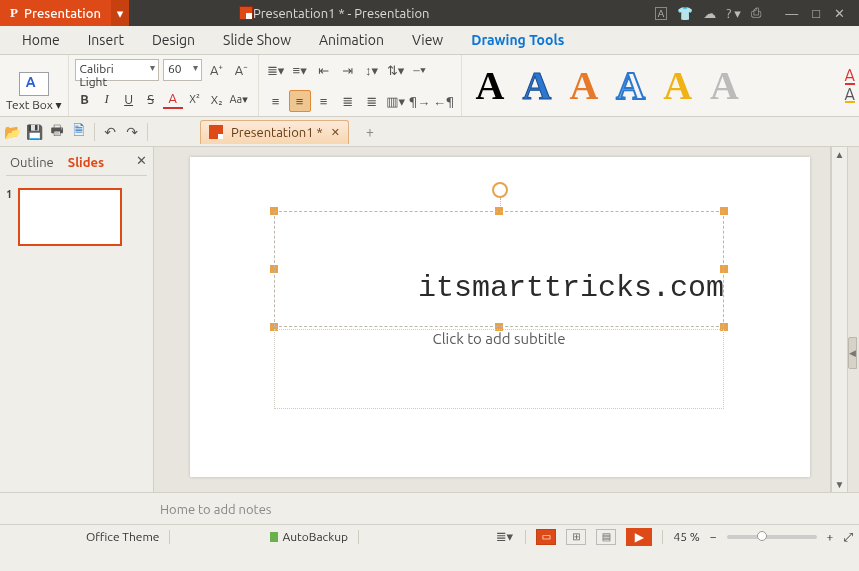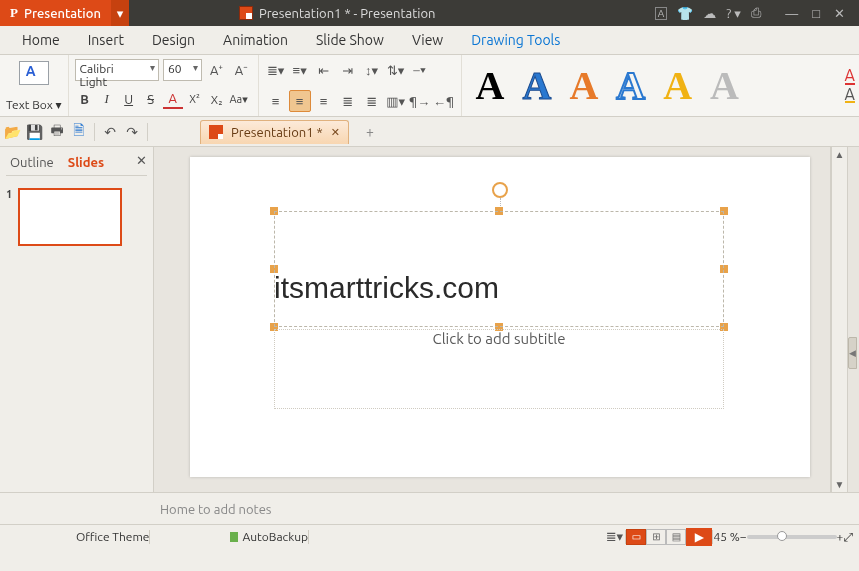--- a/index.html
+++ b/index.html
@@ -2,38 +2,38 @@
 <html><head>
 <meta charset="utf-8">
 <style>
   * { box-sizing: border-box; margin: 0; padding: 0; font-family: "Ubuntu", "Cantarell", sans-serif; }
   body { width: 859px; height: 571px; background: #f0eee9; color: #333; font-size: 13px; overflow: hidden; }
   
   .titlebar { height: 26px; background: #3c3b37; color: #ddd; display: flex; align-items: center; font-size: 13px; }
   .titlebar .app-chip { background: #dd4a17; color: #fff; height:100%; display:flex; align-items:center; padding: 0 10px; font-weight:500; gap:6px;}
   .titlebar .app-chip .p { font-weight: bold; font-family: serif; }
   .titlebar .chip-drop { background:#c6410f; height:100%; width:18px; display:flex; align-items:center; justify-content:center; color:#fff; }
-  .titlebar .doc { margin-left: 110px; display:flex; align-items:center; gap:6px;}
+  .titlebar .doc { margin-left: 110px; display:flex; align-items:center; }
   .titlebar .doc .ico { width:14px; height:14px; background:#dd4a17; border:1px solid #8b2b0c; position:relative; }
   .titlebar .doc .ico::after{content:""; position:absolute; right:0; bottom:0; width:6px; height:6px; background:#fff;}
   .titlebar .sp { flex:1; }
   .titlebar .sys { display:flex; gap:10px; padding-right:10px; color:#bbb; font-size:13px; align-items:center;}
   .titlebar .sys span{cursor:default;}
   .titlebar .winbtns { display:flex; gap:14px; padding:0 14px; color:#bbb;}
   .titlebar .winbtns span{cursor:default;}
   
   .menubar { height: 29px; background: #f0eee9; border-bottom:1px solid #d2cfc7; display:flex; align-items:flex-start; padding-left:8px; font-size:14px;}
   .menubar .mitem { padding: 6px 14px 7px; color:#333; }
-  .menubar .mitem.ctx1 { color:#0b76d4; font-weight:400; }
+  .menubar .mitem.ctx1 { color:#0b76d4; font-weight:700; }
   .menubar .mitem.ctx2 { color:#dd4a17; font-weight:700; position:relative; }
   .menubar .mitem.ctx2::after{content:"";position:absolute;left:-1px;right:-1px;top:-2px;bottom:-1px;border:1px solid #cfcbc1;border-bottom:2px solid #f6f5f2;background:#f6f5f2;z-index:-1;}
   
   .ribbon { height: 62px; background: #f6f5f2; border-bottom:1px solid #d2cfc7; display:flex; align-items:stretch; }
   .rgroup { border-right:1px solid #e2dfd7; padding: 4px 6px; display:flex; flex-direction:column; justify-content:space-between;}
-  .textbox-g { align-items:center; justify-content:space-between; gap:2px;}
+  .textbox-g { align-items:center; justify-content:flex-end; gap:2px;}
   .tb-ico {width:30px;height:24px;border:1px solid #9aa0a6;background:#fff;position:relative;margin-top:2px;}
   .tb-ico::before{content:"A";position:absolute;left:6px;top:1px;font-size:14px;color:#2a5fd4;font-weight:bold;}
   .textbox-g .lbl{font-size:12px;}
   .font-row{display:flex;align-items:center;gap:4px;}
   .font-name{width:88px;height:22px;border:1px solid #bfbbb0;background:#fff;font-size:12px;padding:2px 18px 2px 4px;position:relative;}
   .font-name::after,.font-size::after{content:"▾";position:absolute;right:3px;top:2px;color:#666;font-size:10px;}
   .font-size{width:40px;height:22px;border:1px solid #bfbbb0;background:#fff;font-size:12px;padding:2px 16px 2px 4px;position:relative;}
   .sbtn{width:22px;height:22px;display:flex;align-items:center;justify-content:center;color:#555;border-radius:2px;}
   .row2{display:flex;align-items:center;gap:2px;height:26px;}
   .row2 .b{width:20px;height:20px;display:flex;align-items:center;justify-content:center;font-size:13px;color:#444;}
@@ -73,30 +73,30 @@
   .vscroll{width:16px;background:#f0eee9;border-left:1px solid #d2cfc7;position:relative;}
   .vscroll .arr{position:absolute;left:0;right:0;text-align:center;color:#666;font-size:10px;}
   .vscroll .up{top:2px;} .vscroll .dn{bottom:2px;}
   .collapse{width:12px;background:#e8e5df;border-left:1px solid #d2cfc7;position:relative;}
   .collapse::after{content:"◀";position:absolute;top:190px;left:0;font-size:9px;color:#777;background:#d6d2c8;border:1px solid #bcb7aa;padding:10px 0;border-radius:2px 0 0 2px;}
   .slide{position:absolute;left:36px;top:10px;width:620px;height:320px;background:#fff;box-shadow:0 0 3px rgba(0,0,0,.2);}
   .rot{position:absolute;left:50%;top:25px;width:16px;height:16px;margin-left:-8px;border:2px solid #e8a24a;border-radius:50%;}
   .rot::after{content:"";position:absolute;left:6px;top:14px;width:1px;height:14px;border-left:1px dotted #bbb;}
   .tb1{position:absolute;left:84px;top:54px;width:450px;height:116px;}
   .tb1 .inner{position:absolute;inset:0;border:1px dashed #bcb7aa;}
-  .tb1 .ttl{padding-top:60px;text-align:left;font-size:30px;color:#2a2a2a;font-family:Liberation Sans, sans-serif;}
+  .tb1 .ttl{padding-top:60px;text-align:right;font-size:30px;color:#2a2a2a;font-family:Liberation Mono, monospace;}
   .tb2{position:absolute;left:84px;top:172px;width:450px;height:80px;border:1px dotted #cfcbc1;display:flex;align-items:flex-start;justify-content:center;color:#5a5a5a;font-size:15px;padding-top:0;}
   .handle{position:absolute;width:8px;height:8px;background:#e8a24a;}
   .h1{left:80px;top:50px;} .h2{left:305px;top:50px;} .h3{left:530px;top:50px;}
   .h4{left:80px;top:108px;} .h5{left:530px;top:108px;}
   .h6{left:80px;top:166px;} .h7{left:305px;top:166px;} .h8{left:530px;top:166px;}
   
   .notes{height:32px;border-top:1px solid #d2cfc7;background:#f0eee9;display:flex;align-items:center;padding-left:160px;color:#888;font-size:13px;}
   
-  .status{height:24px;background:#f0eee9;border-top:1px solid #d2cfc7;display:flex;align-items:center;font-size:12px;color:#333;padding:0 6px;}
+  .status{height:24px;background:#f0eee9;border-top:1px solid #d2cfc7;display:flex;align-items:center;font-size:12px;color:#333;padding:0 6px;gap:10px;}
   .status .pill{display:flex;align-items:center;gap:4px;}
   .status .green{width:8px;height:10px;background:#6ab04c;display:inline-block;}
   .status .sep{width:1px;height:14px;background:#cfcbc1;}
   .status .vb{width:20px;height:16px;border:1px solid #bbb;display:flex;align-items:center;justify-content:center;font-size:10px;color:#666;}
   .status .vb.active{background:#dd4a17;border-color:#c6410f;color:#fff;}
   .status .play{width:26px;height:18px;background:#dd4a17;color:#fff;display:flex;align-items:center;justify-content:center;}
   .slider{width:90px;height:4px;background:#ccc;position:relative;border-radius:2px;}
   .slider .kn{position:absolute;left:30px;top:-4px;width:10px;height:10px;border:1px solid #999;background:#fff;border-radius:50%;}
   .sp{flex:1;}
 </style>
@@ -125,22 +125,22 @@
     <span>—</span>
     <span>□</span>
     <span>✕</span>
   </div>
 </div>
 
 <div class="menubar">
   <div class="mitem">Home</div>
   <div class="mitem">Insert</div>
   <div class="mitem">Design</div>
+  <div class="mitem">Slide Show</div>
   <div class="mitem">Animation</div>
-  <div class="mitem">Slide Show</div>
   <div class="mitem">View</div>
   <div class="mitem ctx1">Drawing Tools</div>
 </div>
 
 <div class="ribbon">
   <div class="rgroup textbox-g">
     <div class="tb-ico"></div>
     <div class="lbl">Text Box ▾</div>
   </div>
   <div class="rgroup" style="width:190px;">

